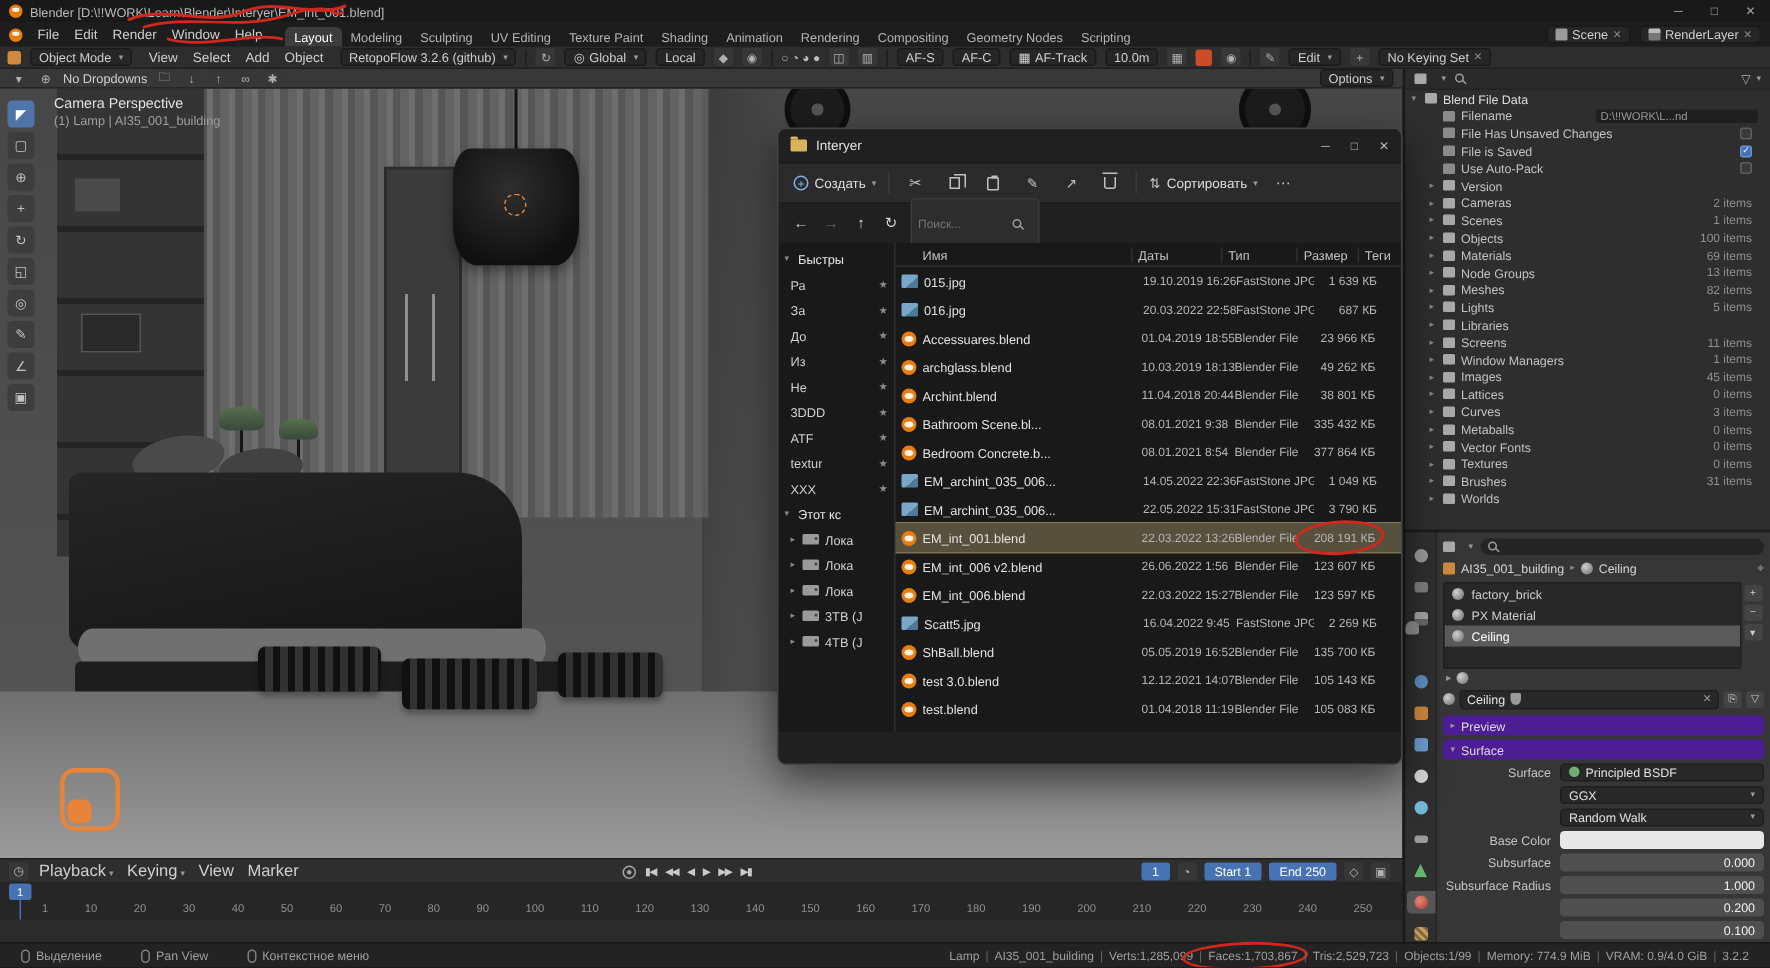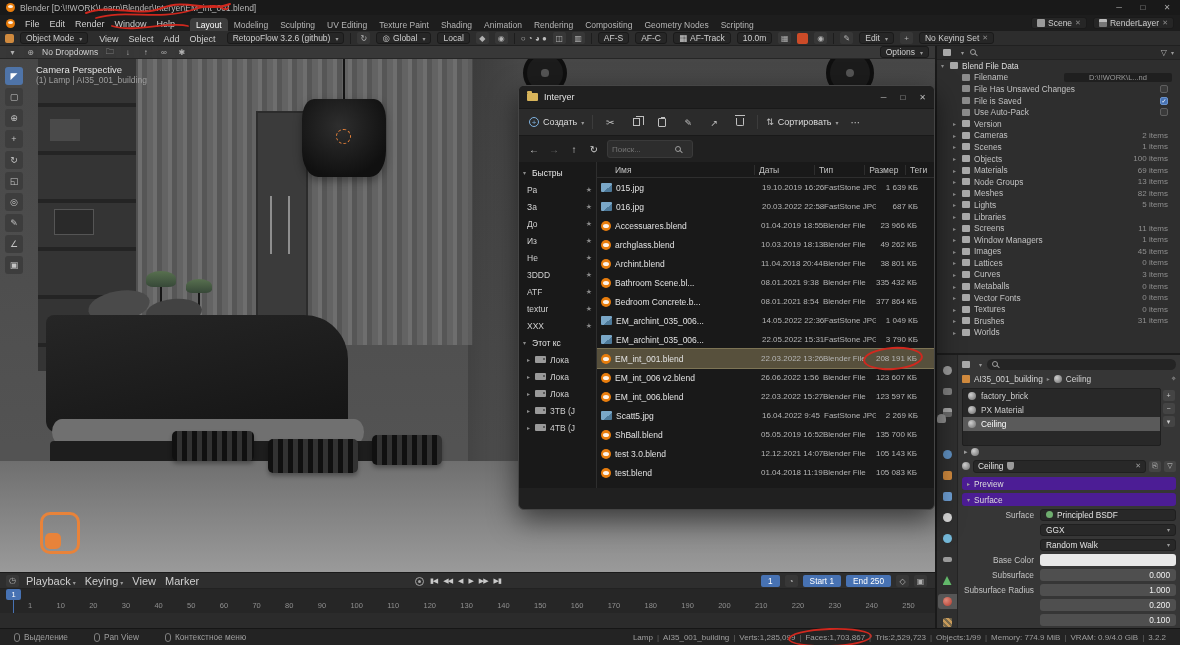--- a/index.html
+++ b/index.html
@@ -90,21 +90,21 @@
 .eg-delete::before{content:"";position:absolute;top:-3px;left:-2px;width:10px;height:1px;background:#c0c0c0}
 .sort-ic::before{content:"⇅";color:#c0c0c0;font-size:9px}
 .more-ic::before{content:"⋯";color:#c0c0c0;font-size:10px}
 .esep{width:1px;height:14px;background:#3c3c3c}
 .eaddr{height:26px;display:flex;align-items:center;gap:6px;padding:0 8px;background:#202020}
 .navar{color:#cfcfcf;font-size:10px;width:14px;text-align:center}
 .navar.dim{color:#6a6a6a}
 .addrbox{flex:1;height:18px;background:#2d2d2d;border:1px solid #3a3a3a;border-radius:3px;display:flex;align-items:center;gap:4px;padding:0 6px;font-size:8.5px;color:#d5d5d5;overflow:hidden}
 .crumb+.crumb::before{content:"›";margin:0 4px;color:#8a8a8a}
 .addrbox .dd{margin-left:auto;color:#8a8a8a;font-size:6px}
-.searchbox{width:86px;height:18px;background:#2d2d2d;border:1px solid #3a3a3a;border-radius:3px;display:flex;align-items:center;padding:0 4px;gap:3px}
+.searchbox{width:86px;height:18px;background:#2d2d2d;border:1px solid #3a3a3a;border-radius:3px;display:flex;align-items:center;padding:16px 4px;gap:3px}
 .searchbox input{background:transparent;border:none;outline:none;color:#bbb;font-size:8px;width:60px;font-family:inherit}
 .mag{width:6px;height:6px;border:1px solid #9a9a9a;border-radius:50%;position:relative;display:inline-block;flex:none}
 .mag::after{content:"";position:absolute;width:4px;height:1px;background:#9a9a9a;transform:rotate(45deg);right:-3px;bottom:-1px}
 .ebody{position:absolute;left:0;top:76px;right:0;bottom:21px;display:flex;background:#191919}
 .esidebar{width:78px;border-right:1px solid #2e2e2e;padding-top:2px;overflow:hidden}
 .srow{display:flex;align-items:center;gap:4px;height:17px;padding:0 4px 0 8px;font-size:8.5px;color:#d0d0d0}
 .srow.header{color:#e6e6e6;padding-left:4px}
 .srow.header::before{content:"▾";font-size:6px;color:#8a8a8a;margin-right:2px}
 .srow.drive::before{content:"▸";font-size:6px;color:#8a8a8a;margin-right:1px}
 .pinstar{margin-left:auto;color:#8a8a8a;font-size:7px}
@@ -142,21 +142,21 @@
 .outliner{height:295px;overflow:hidden;background:#2e2e2e;border-bottom:2px solid #1c1c1c}
 .orow{display:flex;align-items:center;height:11.6px;font-size:8.3px;padding-left:16px;color:#c2c2c2}
 .orow.root{padding-left:4px;color:#ddd}
 .otw{width:9px;color:#8a8a8a;font-size:6px}
 .orow.cat .otw::before{content:"▸"}
 .orow.root .otw::before{content:"▾"}
 .oic{width:8px;height:7px;background:#a9a9a9;border-radius:1px;margin-right:4px;flex:none}
 .orow.check .oic,.orow.field .oic{background:#8b8b8b}
 .olab{overflow:hidden}
 .oval{margin-left:auto;margin-right:12px;color:#8f8f8f;font-size:8px}
-.ofield{display:none;margin-left:auto;margin-right:8px;background:#1f1f1f;border-radius:2px;color:#9a9a9a;padding:0 3px;width:108px;text-align:center;height:9px;line-height:9px;font-size:7.5px;overflow:hidden}
+.ofield{display:none;margin-left:auto;margin-right:8px;background:#1f1f1f;border-radius:2px;color:#9a9a9a;padding:0 3px;width:108px;text-align:left;height:9px;line-height:9px;font-size:7.5px;overflow:hidden}
 .orow.field .ofield{display:block}
 .ochk{display:none;margin-left:auto;margin-right:12px;width:8px;height:8px;background:#3a3a3a;border:1px solid #5f5f5f;border-radius:2px;font-size:6px;color:#fff;text-align:center;line-height:7px}
 .orow.check .ochk{display:block}
 .ochk.checked{background:#4772b3;border-color:#6a93cd}
 .ochk.checked::before{content:"✓"}
 
 .props{position:relative;height:286px;display:flex}
 .ptabs{width:21px;background:#2f2f2f;border-right:1px solid #242424;display:flex;flex-direction:column;align-items:center;padding-top:8px;gap:6px}
 .ptab{width:19px;height:15px;display:flex;align-items:center;justify-content:center;border-radius:3px 0 0 3px}
 .ptab.active{background:#565656}

